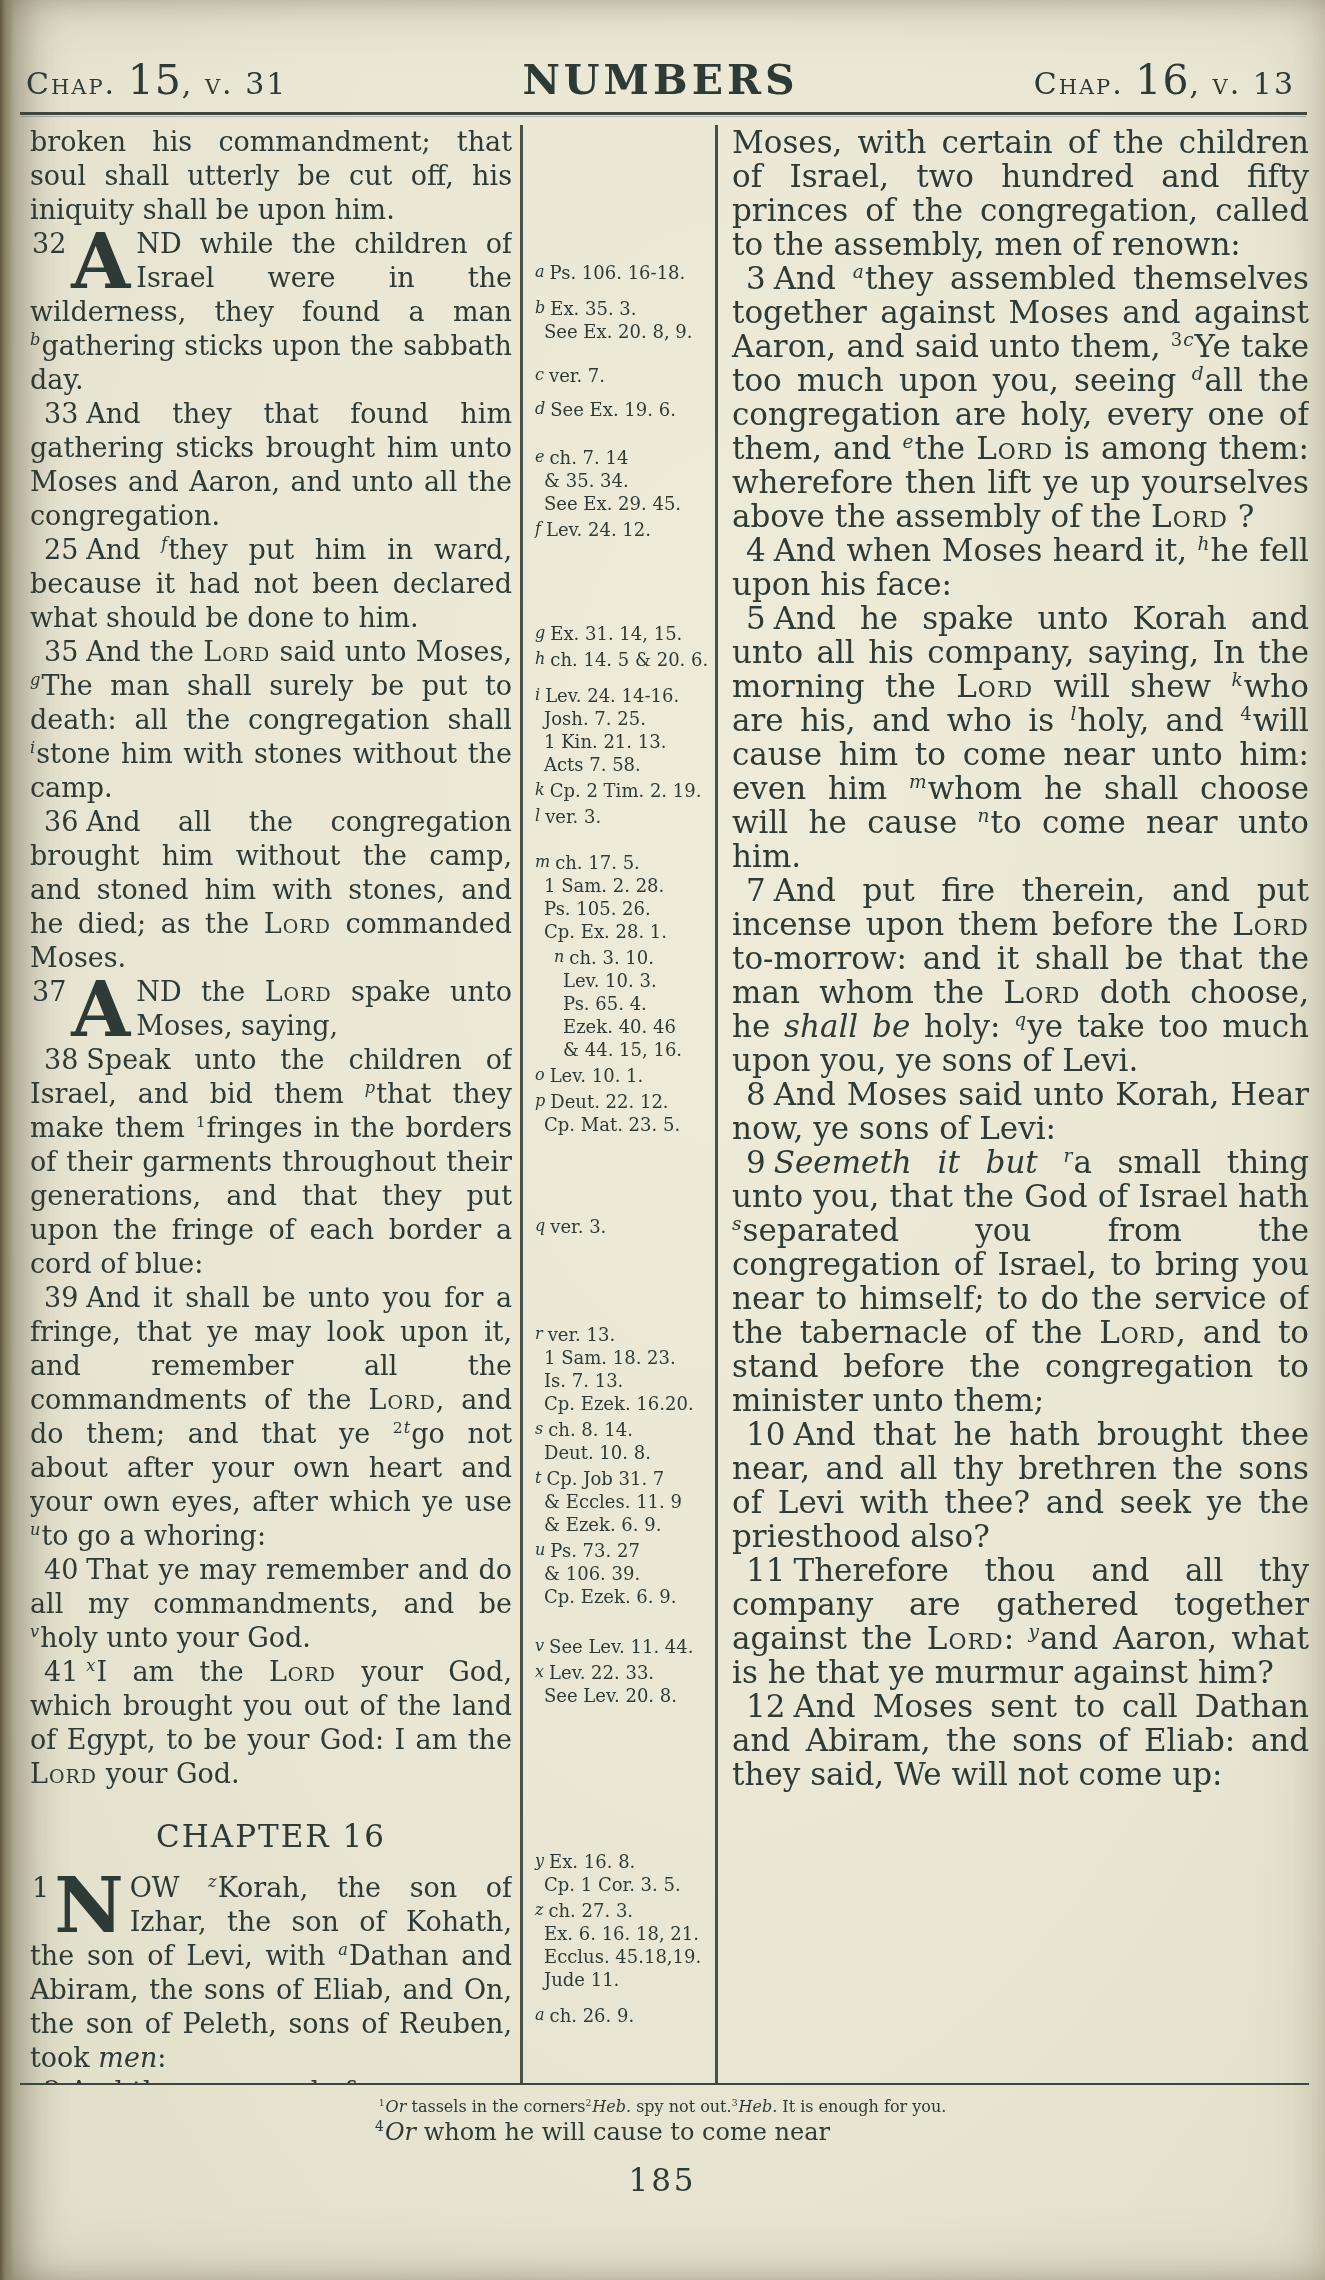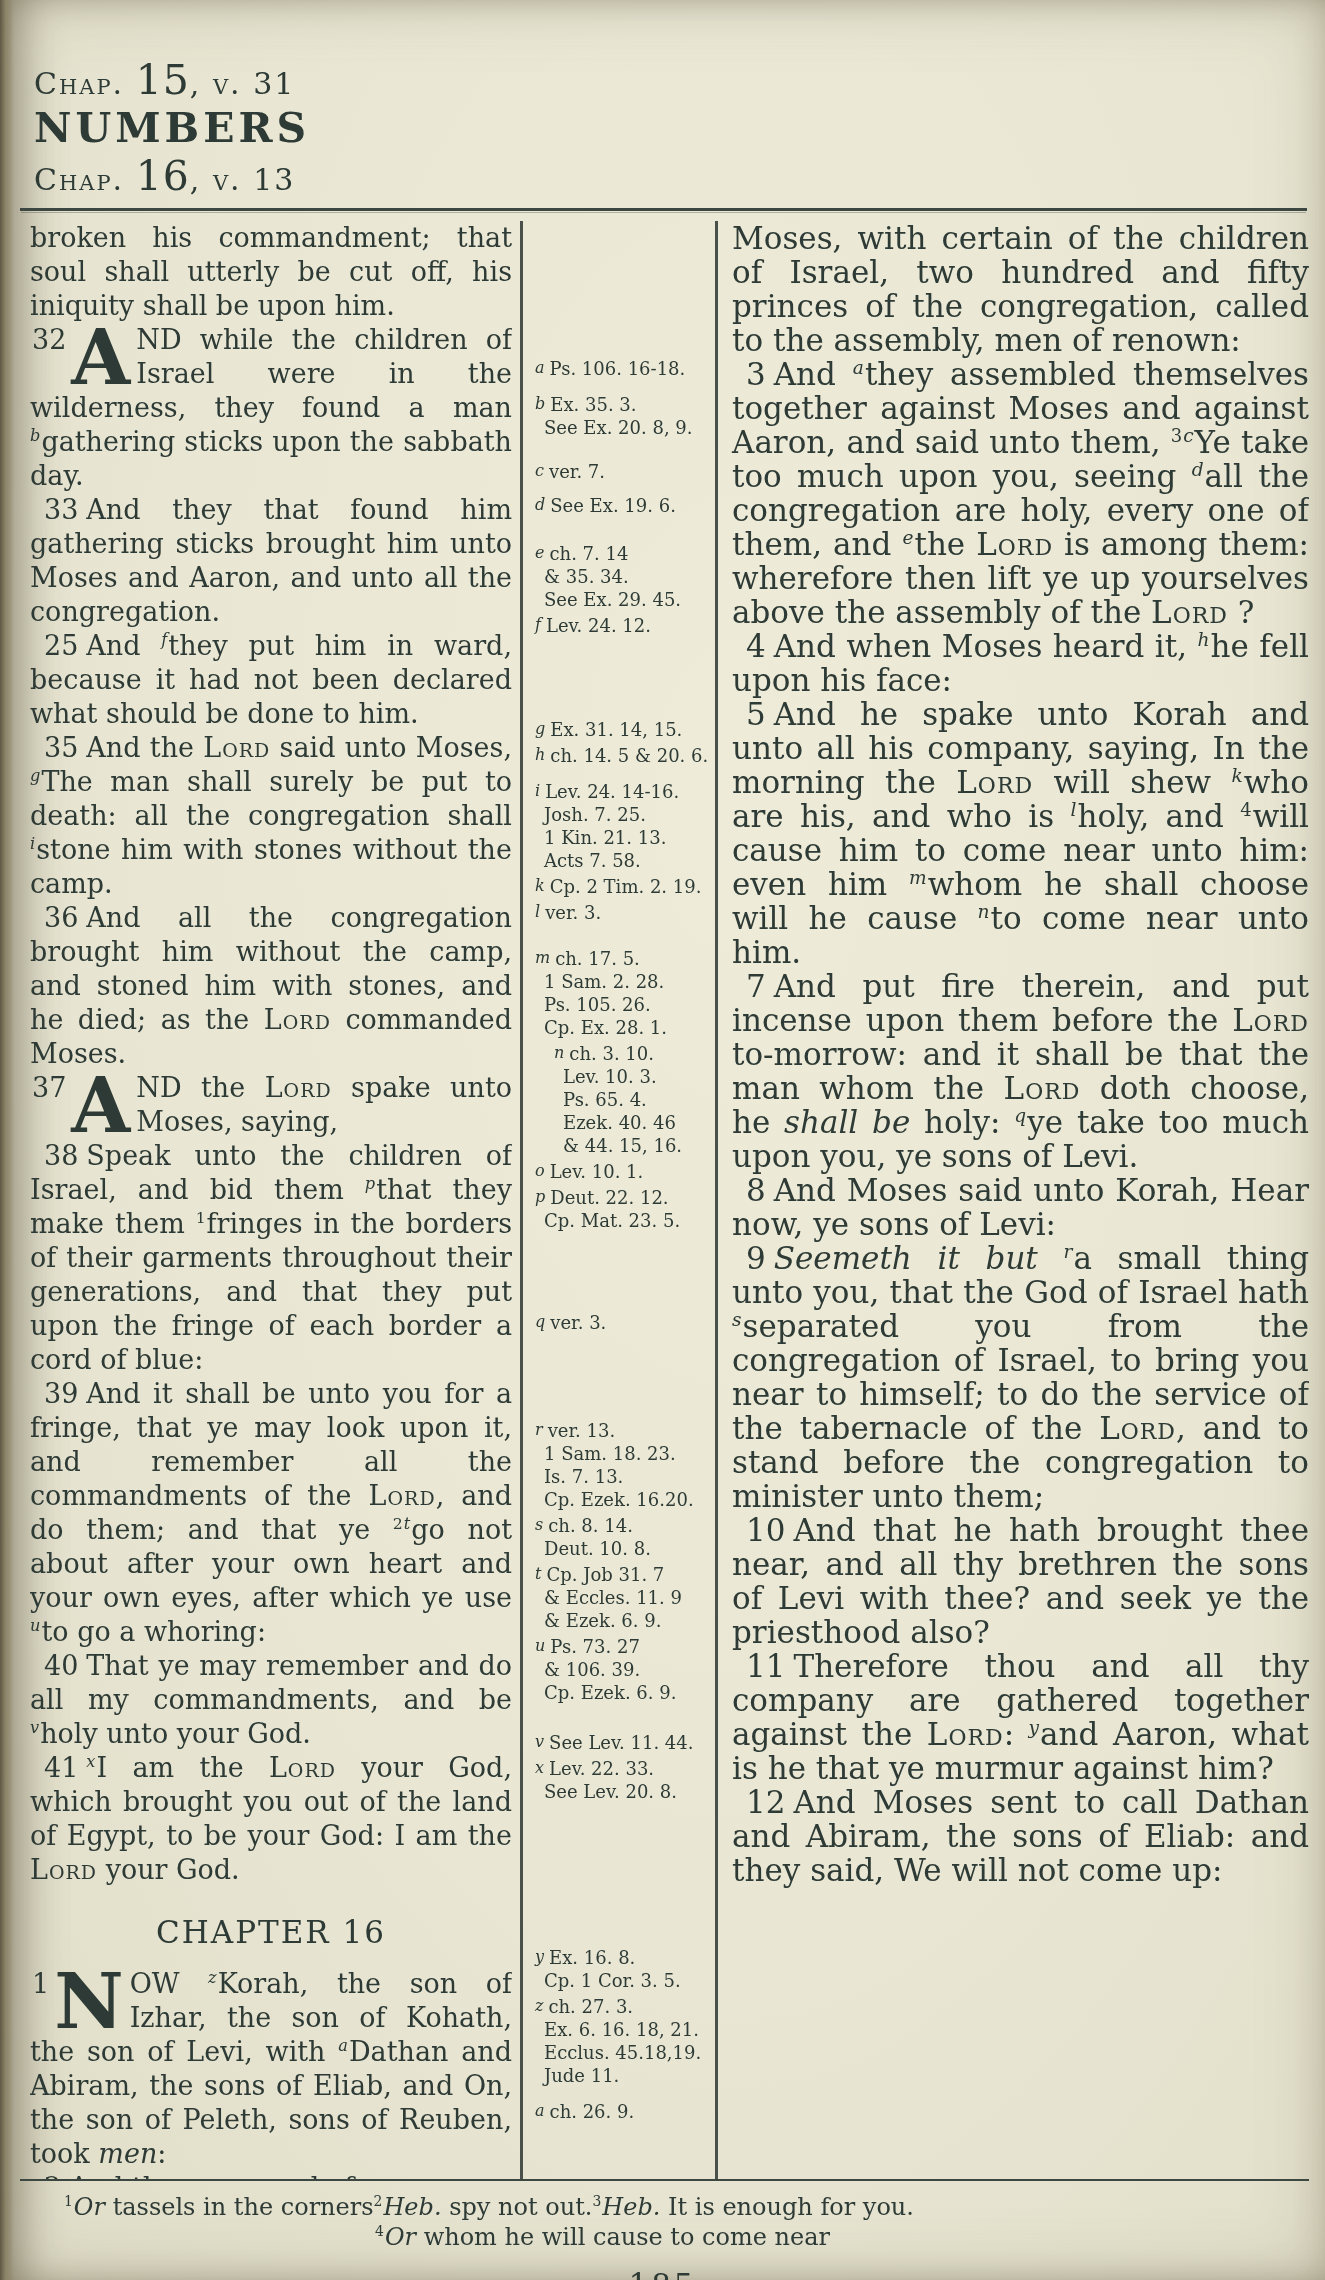--- a/index.html
+++ b/index.html
@@ -15,21 +15,21 @@
     box-shadow: inset 0 0 70px rgba(95,85,60,0.22), inset 34px 0 46px -18px rgba(70,60,40,0.55), inset -10px 0 30px -10px rgba(120,100,70,0.25);
   }
   .page::before{
     content:"";position:absolute;left:0;top:0;bottom:0;width:14px;
     background:linear-gradient(90deg,#5f5743 0%,#8d8468 40%,rgba(141,132,104,0) 100%);
     z-index:5;
   }
 
   
   .hdr{display:flex;justify-content:space-between;align-items:baseline;
-       padding:56px 30px 8px 34px;flex-direction:column;}
+       padding:56px 30px 8px 26px;}
   .hdr-side{font-variant:small-caps;font-size:30px;letter-spacing:2px;white-space:nowrap;}
   .hdr-num{font-size:41px;letter-spacing:1px;}
   .hdr-center{font-weight:bold;font-size:41px;letter-spacing:4px;}
   .hdr-rule{height:3px;background:#3b4740;margin:0 18px 0 20px;
             box-shadow:0 3px 0 -1px rgba(59,71,64,0.35);}
 
   
   .content{display:flex;height:1958px;overflow:hidden;padding:10px 16px 0 30px;box-sizing:content-box;}
   .col-left{width:482px;font-size:27px;line-height:34px;text-align:justify;overflow:hidden;}
   .refs{width:198px;margin-left:8px;box-sizing:border-box;
@@ -50,21 +50,21 @@
   .chap-head{clear:left;text-align:center;font-size:31px;letter-spacing:2px;margin:28px 0 18px;}
 
   
   .rg{}
   .rline{white-space:nowrap;}
   .rline.cont{padding-left:9px;}
   .rl{font-style:italic;font-size:16px;margin-right:5px;vertical-align:2px;}
 
   
   .fn-rule{height:2px;background:#3b4740;margin:0 16px 0 20px;}
-  .fn-row1{display:flex;justify-content:flex-start;padding:12px 64px 0 64px;font-size:24px;}
+  .fn-row1{display:flex;justify-content:center;padding:12px 64px 0 64px;font-size:16px;}
   .fn-row2{text-align:center;font-size:24px;padding:2px 120px 0 0;}
   .fn-item{white-space:nowrap;}
   .page-num{text-align:center;font-size:31px;letter-spacing:3px;padding-top:16px;}
 </style>
 </head>
 <body>
 
 <div class="page">
 
   <div class="hdr">

